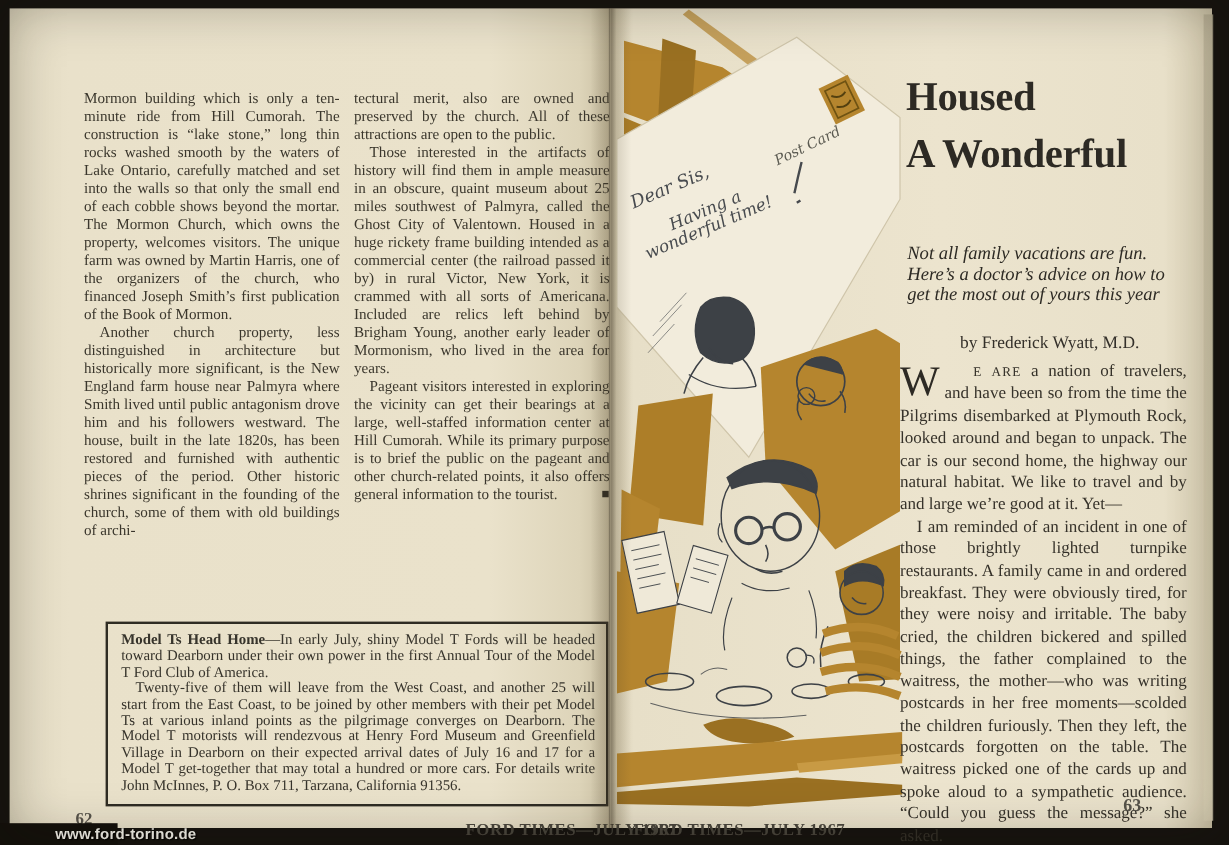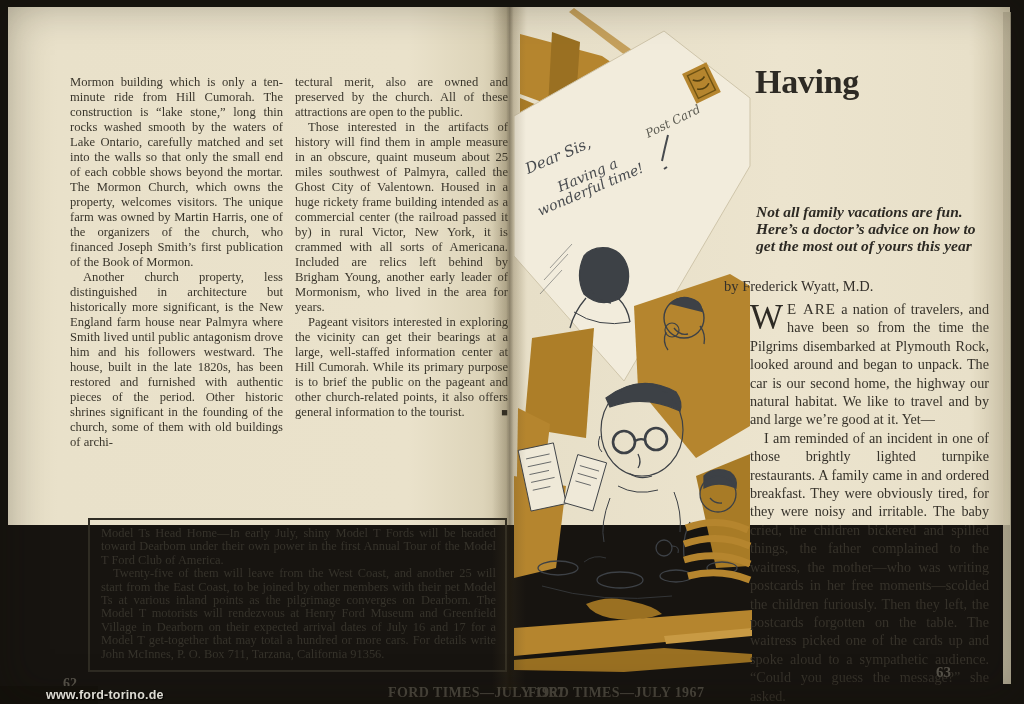--- a/index.html
+++ b/index.html
@@ -2,21 +2,21 @@
 <html><head>
 <meta charset="utf-8">
 <style>
   html,body{margin:0;padding:0;}
   body{
     width:1024px;height:704px;position:relative;overflow:hidden;
     background:#171410;
     font-family:"Liberation Serif", serif;
   }
   
-  .page{position:absolute;top:7px;height:518px;}
+  .page{position:absolute;top:7px;height:683px;}
   .page-left{
     left:8px;width:500px;
     background:linear-gradient(90deg,#e2dac2 0%,#e9e1ca 10%,#eae2cb 80%,#ddd4b9 95%,#c9bfa2 100%);
   }
   .page-right{
     left:508px;width:502px;
     background:linear-gradient(90deg,#cec4a8 0%,#e7dfc8 4%,#ece4ce 55%,#e8e0c9 92%,#d3c9ad 100%);
   }
   .spine-shadow{
     position:absolute;left:492px;top:7px;width:34px;height:683px;pointer-events:none;
@@ -35,44 +35,44 @@
   .col p{margin:0;font-size:12.6px;line-height:15px;text-align:justify;}
   .col p.indent{text-indent:13px;}
   .endmark{float:right;font-size:11px;line-height:15px;color:#2e2b23;}
 
   .model-t-box{
     position:absolute;left:80px;top:511px;width:395px;
     border:2.5px solid #2f2c23;padding:7px 9px 9px 11px;color:#36332b;
   }
   .model-t-box p{margin:0;font-size:12.4px;line-height:13.4px;text-align:justify;}
   .model-t-box p.indent{text-indent:12px;}
-  .model-t-box b{font-weight:normal;}
+  .model-t-box b{font-weight:bold;}
 
   .page-number{position:absolute;color:#57534a;font-size:14px;font-weight:bold;}
   .pn-left{left:63px;top:676px;}
   .pn-right{left:936px;top:664px;font-size:15px;}
   .running-foot{position:absolute;font-size:14px;letter-spacing:.4px;color:#4a463d;font-weight:bold;}
   .rf-left{left:388px;top:685px;}
   .rf-right{left:528px;top:685px;}
 
   
   .article-title{
     position:absolute;left:755px;top:58px;width:245px;
     font-weight:bold;font-size:34px;line-height:47px;color:#2d2a24;letter-spacing:-.3px;
   }
   .article-subtitle{
     position:absolute;left:756px;top:203px;width:222px;
-    font-weight:bold;font-style:italic;font-size:15.5px;line-height:17px;color:#2d2a24;
-  }
-  .article-byline{position:absolute;left:724px;top:278px;font-size:14.5px;color:#34302a;}
+    font-weight:normal;font-style:italic;font-size:15.5px;line-height:17px;color:#2d2a24;
+  }
+  .article-byline{position:absolute;left:800px;top:278px;font-size:14.5px;color:#34302a;}
   .article-body{position:absolute;left:750px;top:300px;width:239px;color:#36322a;}
   .article-body p{margin:0;font-size:14.2px;line-height:18.4px;text-align:justify;}
   .article-body p.indent{text-indent:14px;}
   .dropcap{float:left;font-size:35px;line-height:29px;padding:3px 4px 0 0;color:#2d2a24;}
-  .lead-caps{font-size:15px;letter-spacing:1px;}
+  .lead-caps{font-size:11px;letter-spacing:1px;margin-left:24px;}
 
   
   .illo{position:absolute;left:514px;top:6px;width:238px;height:678px;}
 
   
   .wm-back{position:absolute;left:0;top:686px;width:98px;height:18px;background:#14110c;}
   .watermark{
     position:absolute;left:2px;top:688px;
     font-family:"Liberation Sans",sans-serif;font-weight:bold;font-size:12.5px;
     color:#f8f6ee;text-shadow:1px 1px 1px #000;letter-spacing:.2px;margin-left:44px;
@@ -185,21 +185,22 @@
 
   <g>
     <path d="M72,598 q22,-10 48,-2 q20,4 28,12 q-26,9 -52,4 q-18,-4 -24,-14 Z" fill="#9a7022"></path>
     <path d="M0,622 L238,604 L238,628 L0,650 Z" fill="#b5852e"></path>
     <path d="M0,654 L150,642 L238,648 L238,656 L110,666 L0,664 Z" fill="#9a7022"></path>
     <path d="M150,630 L238,622 L238,630 L152,638 Z" fill="#c89a44"></path>
   </g>
 </svg>
 
 <div class="article-title">
-  <div>Having</div>
+  <div>Housed</div>
+  <div>A Wonderful</div>
 </div>
 <div class="article-subtitle">Not all family vacations are fun. Here’s a doctor’s advice on how to get the most out of yours this year</div>
 <div class="article-byline">by Frederick Wyatt, M.D.</div>
 <div class="article-body">
   <p><span class="dropcap">W</span><span class="lead-caps">E ARE</span><span> a nation of travelers, and have been so from the time the Pilgrims disembarked at Plymouth Rock, looked around and began to unpack. The car is our second home, the highway our natural habitat. We like to travel and by and large we’re good at it. Yet—</span></p>
   <p class="indent">I am reminded of an incident in one of those brightly lighted turnpike restaurants. A family came in and ordered breakfast. They were obviously tired, for they were noisy and irritable. The baby cried, the children bickered and spilled things, the father complained to the waitress, the mother—who was writing postcards in her free moments—scolded the children furiously. Then they left, the postcards forgotten on the table. The waitress picked one of the cards up and spoke aloud to a sympathetic audience. “Could you guess the message?” she asked.</p>
 </div>
 
 <div class="page-number pn-left">62</div>
 <div class="running-foot rf-left">FORD TIMES—JULY 1967</div>

